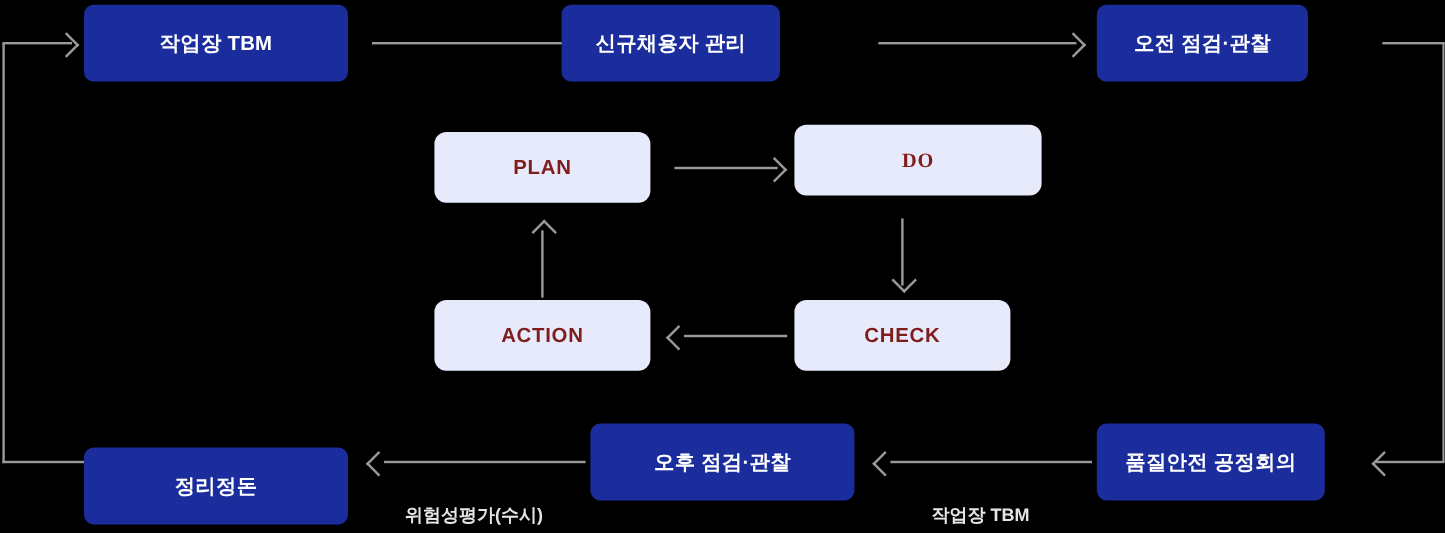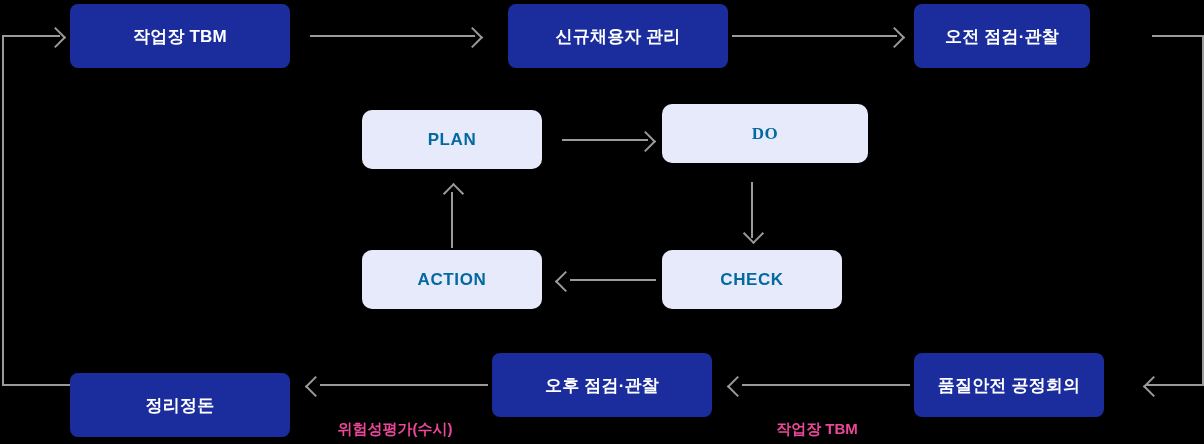--- a/index.html
+++ b/index.html
@@ -32,21 +32,21 @@
   }
 
   
   .pdca-box {
     position: absolute;
     display: flex;
     align-items: center;
     justify-content: center;
     background: #e7eafa;
     border-radius: 10px;
-    color: #0369a1;
+    color: #7f1d1d;
     font-size: 17px;
     font-weight: bold;
     letter-spacing: 0.6px;
     white-space: nowrap;
   }
 
   
   .line-h {
     position: absolute;
     height: 2px;
@@ -67,21 +67,21 @@
     border-right: 2px solid #9a9a9a;
   }
   .head.right { transform: rotate(45deg); }
   .head.left  { transform: rotate(-135deg); }
   .head.up    { transform: rotate(-45deg); }
   .head.down  { transform: rotate(135deg); }
 
   
   .caption {
     position: absolute;
-    color: #ec4899;
+    color: #e5e5e5;
     font-size: 15px;
     font-weight: bold;
     white-space: nowrap;
     text-align: center;
   }
 </style>
 </head>
 <body>
 
 <div id="stage">
@@ -117,21 +117,21 @@
   <div class="line-h" style="left:570px; top:279px; width:86px;"></div>
   <div class="head left" style="left:558px; top:273.5px;"></div>
 
   <div class="line-v" style="left:451px; top:192px; height:56px;"></div>
   <div class="head up" style="left:445.5px; top:186px;"></div>
 
   <div class="proc-box" style="left:70px; top:4px; width:220px; height:64px;">
     <span>작업장 TBM</span>
   </div>
 
-  <div class="proc-box" style="left:508px; top:4px; width:220px; height:64px;font-family:Liberation Serif, serif;">
+  <div class="proc-box" style="left:468px; top:4px; width:182px; height:64px;">
     <span>신규채용자 관리</span>
   </div>
 
   <div class="proc-box" style="left:914px; top:4px; width:176px; height:64px;">
     <span>오전 점검·관찰</span>
   </div>
 
   <div class="pdca-box" style="left:362px; top:110px; width:180px; height:59px;">
     <span>PLAN</span>
   </div>

